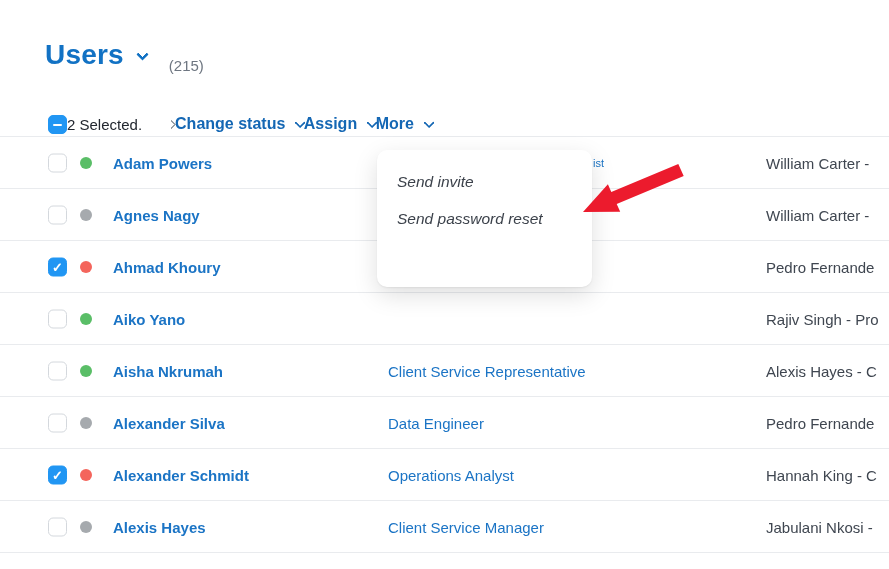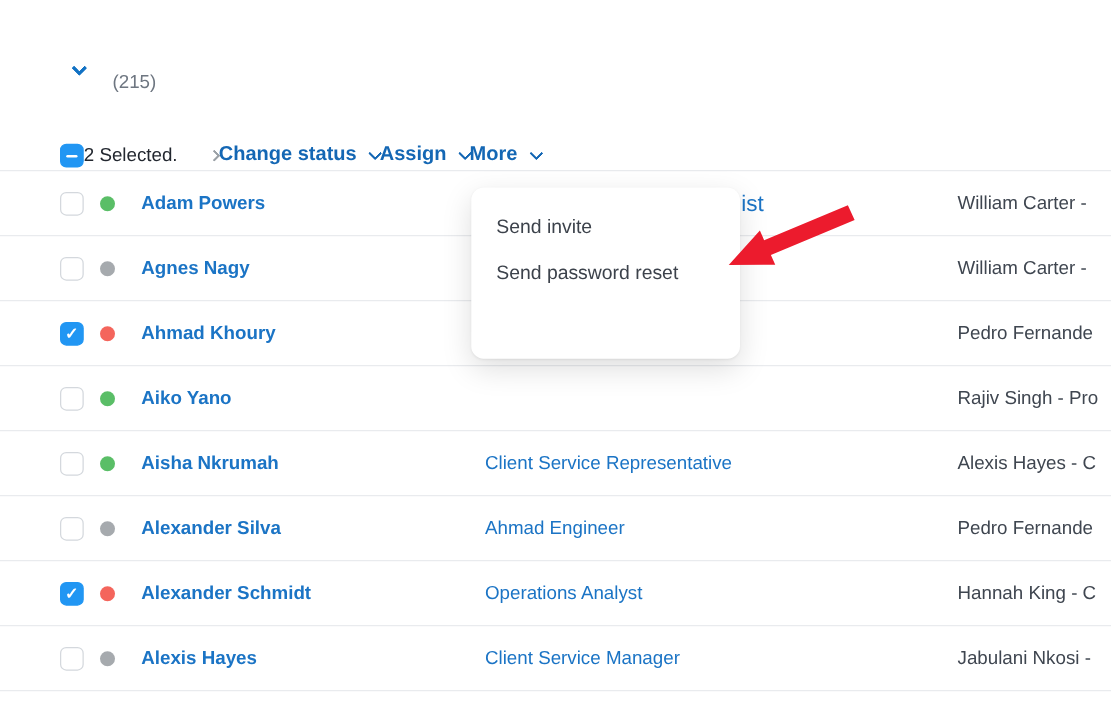--- a/index.html
+++ b/index.html
@@ -32,41 +32,43 @@
   
   .table { position:absolute; left:0; top:136px; width:889px; border-top:1px solid #e9ebee; }
   .row { position:relative; height:52px; border-bottom:1px solid #e9ebee; }
   .row .cb { position:absolute; left:48px; top:50%; transform:translateY(-50%); }
   .dot { position:absolute; left:80px; top:50%; transform:translateY(-50%); width:12px; height:12px; border-radius:50%; }
   .dot.green { background:#5abe67; }
   .dot.gray  { background:#a6aaae; }
   .dot.red   { background:#f4655c; }
   .name { position:absolute; left:113px; top:50%; transform:translateY(-50%); font-size:15px; font-weight:700; color:#1b74c5; text-decoration:none; white-space:nowrap; cursor:pointer; }
   .jobtitle { position:absolute; left:388px; top:50%; transform:translateY(-50%); font-size:15px; font-weight:400; color:#1b74c5; text-decoration:none; white-space:nowrap; cursor:pointer; }
-  .title-fragment { position:absolute; left:593px; top:50%; transform:translateY(-50%); font-size:18px; color:#1b74c5; z-index:1; }
+  .title-fragment { position:absolute; left:593px; top:50%; transform:translateY(-50%); font-size:11px; color:#1b74c5; z-index:1; }
   .manager { position:absolute; left:766px; top:50%; transform:translateY(-50%); font-size:15px; color:#3f4650; white-space:nowrap; }
 
   
   .menu {
     position:absolute; left:377px; top:150px; width:215px; height:137px; z-index:5;
     background:#fff; border-radius:10px; padding-top:13px;
     box-shadow:0 1px 2px rgba(0,0,0,.06), 0 8px 24px rgba(0,0,0,.13);
     list-style:none;
+    font-style:italic;
   }
   .menu li { height:37px; line-height:37px; padding-left:20px; font-size:15.5px; color:#3c424b; cursor:pointer; white-space:nowrap; }
 
   
   .arrow { position:absolute; left:577px; top:158px; z-index:10; pointer-events:none; }
 </style>
 </head>
 <body>
 
 <div class="page">
 
   <div class="header">
+    <span class="page-title">Users</span>
     <span class="chev"></span>
     <span class="user-count">(215)</span>
   </div>
 
   <div class="toolbar">
     <span class="cb indet"></span>
     <span class="selected-label">2 Selected.</span>
     <span class="sep-chev"></span>
     <span class="bulk-action">
       <span>Change status</span>
@@ -115,21 +117,21 @@
         <span class="cb"></span>
         <span class="dot green"></span>
         <a class="name">Aisha Nkrumah</a>
         <a class="jobtitle">Client Service Representative</a>
         <span class="manager">Alexis Hayes - C</span>
       </div>
       <div class="row">
         <span class="cb"></span>
         <span class="dot gray"></span>
         <a class="name">Alexander Silva</a>
-        <a class="jobtitle">Ahmad Engineer</a>
+        <a class="jobtitle">Data Engineer</a>
         <span class="manager">Pedro Fernande</span>
       </div>
       <div class="row">
         <span class="cb on">✓</span>
         <span class="dot red"></span>
         <a class="name">Alexander Schmidt</a>
         <a class="jobtitle">Operations Analyst</a>
         <span class="manager">Hannah King - C</span>
       </div>
       <div class="row">

